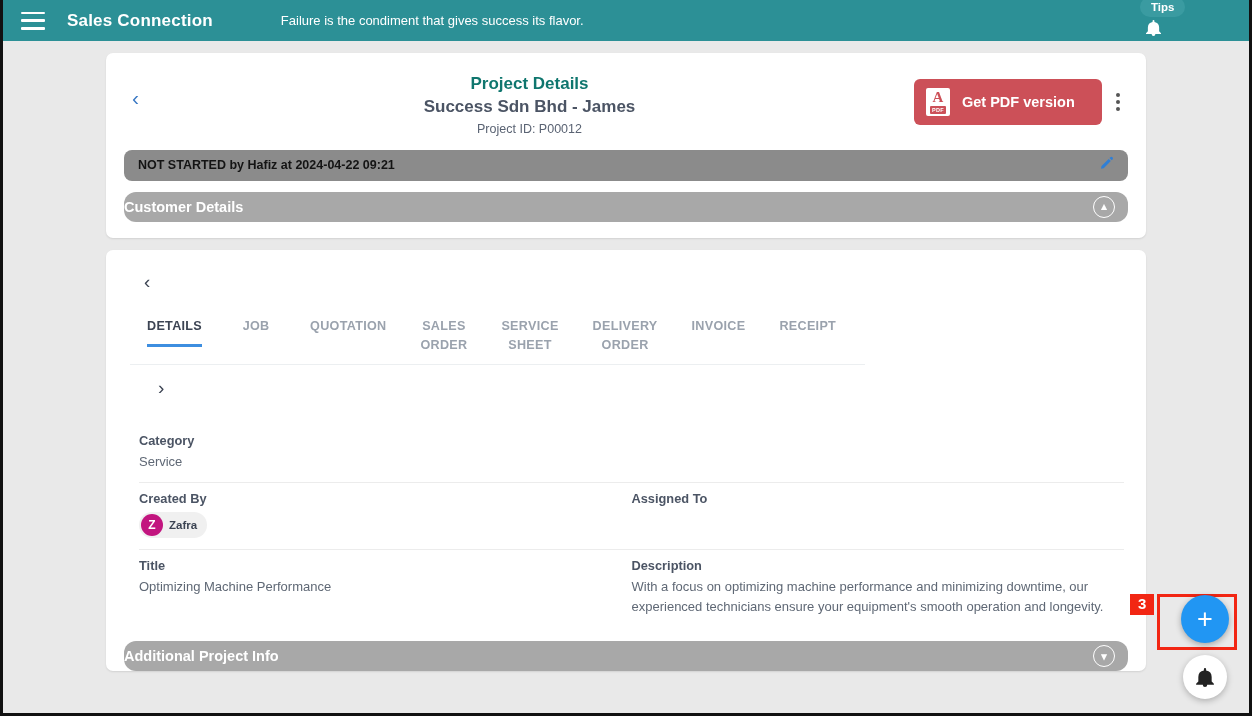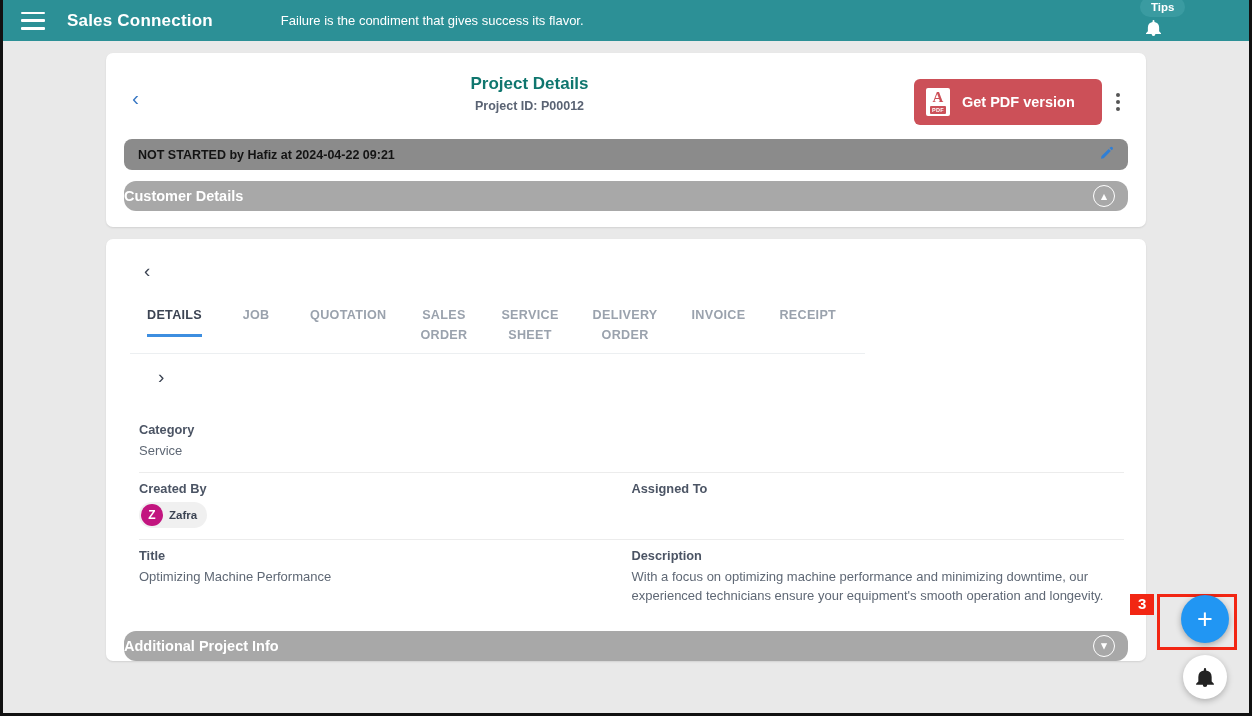--- a/index.html
+++ b/index.html
@@ -76,21 +76,21 @@
   .card-bottom { margin-top: 12px; padding: 12px 18px 0 18px; min-height: 300px;}
 
   .hdr-row { display: flex; align-items: flex-start; }
   .back-arrow-blue {
     color: #3a79c4; font-size: 21px; line-height: 1;
     padding: 20px 6px 0 8px; cursor: pointer; font-weight: 500;
   }
   .title-block { flex: 1; text-align: center; padding-top: 6px; }
   .t1 { font-size: 17px; font-weight: bold; color: #0f766e; line-height: 1.35; }
   .t2 { font-size: 17px; font-weight: bold; color: #4b5464; line-height: 1.35; }
-  .t3 { font-size: 12.5px; font-weight: bold; color: #5a6373; margin-top: 3px; }
+  .t3 { font-size: 12.5px; font-weight: normal; color: #5a6373; margin-top: 3px; }
 
   .hdr-actions { display: flex; align-items: center; gap: 6px; padding-top: 12px; }
   .pdf-btn {
     background: #cc5058;
     color: #fff;
     border-radius: 6px;
     display: flex; align-items: center; gap: 12px;
     padding: 9px 20px 9px 12px;
     font-size: 14.5px; font-weight: bold;
     cursor: pointer;
@@ -258,20 +258,21 @@
     </div>
   </div>
 
   <div class="content">
 
     <div class="card card-top">
       <div class="hdr-row">
         <div class="back-arrow-blue">‹</div>
         <div class="title-block">
           <div class="t1">Project Details</div>
+          <div class="t2">Success Sdn Bhd - James</div>
           <div class="t3">Project ID: P00012</div>
         </div>
         <div class="hdr-actions">
           <div class="pdf-btn">
             <span class="pdf-ico">
               <span class="a">A</span>
               <span class="lbl">PDF</span>
             </span>
             <span>Get PDF version</span>
           </div>

